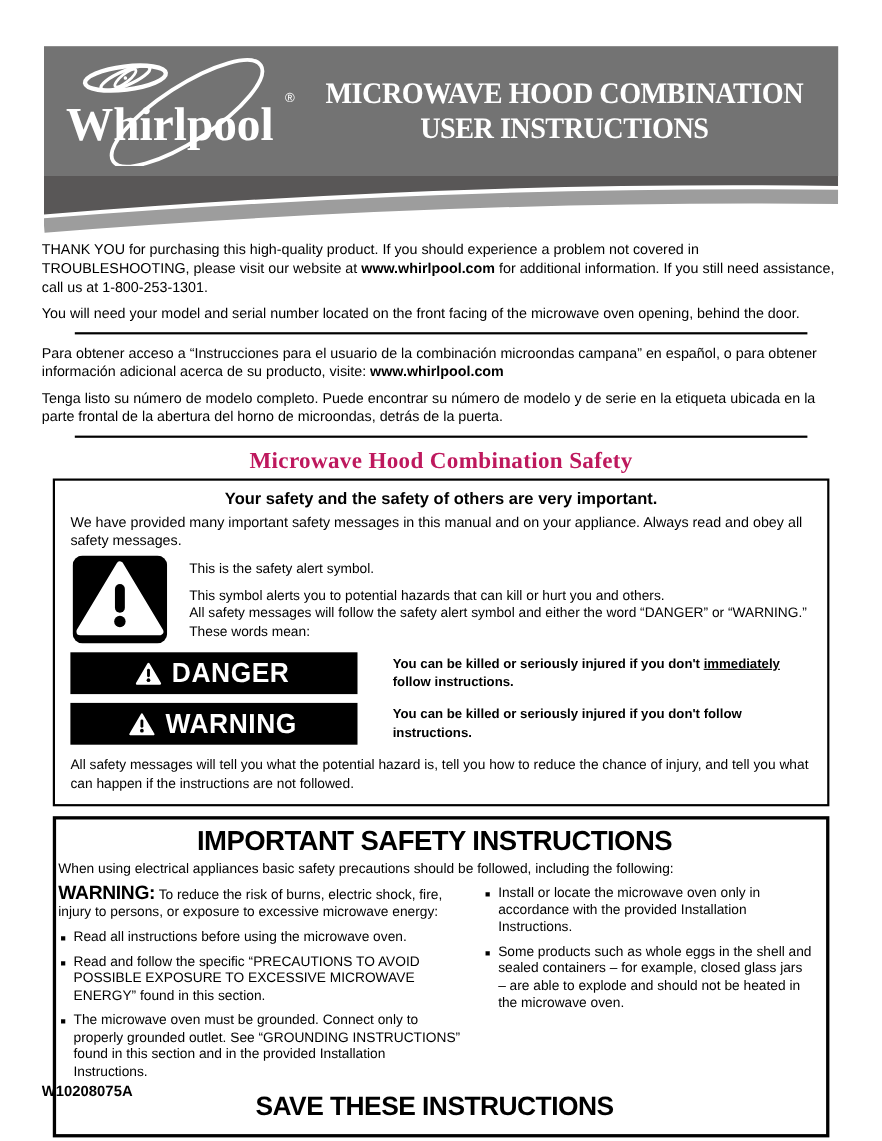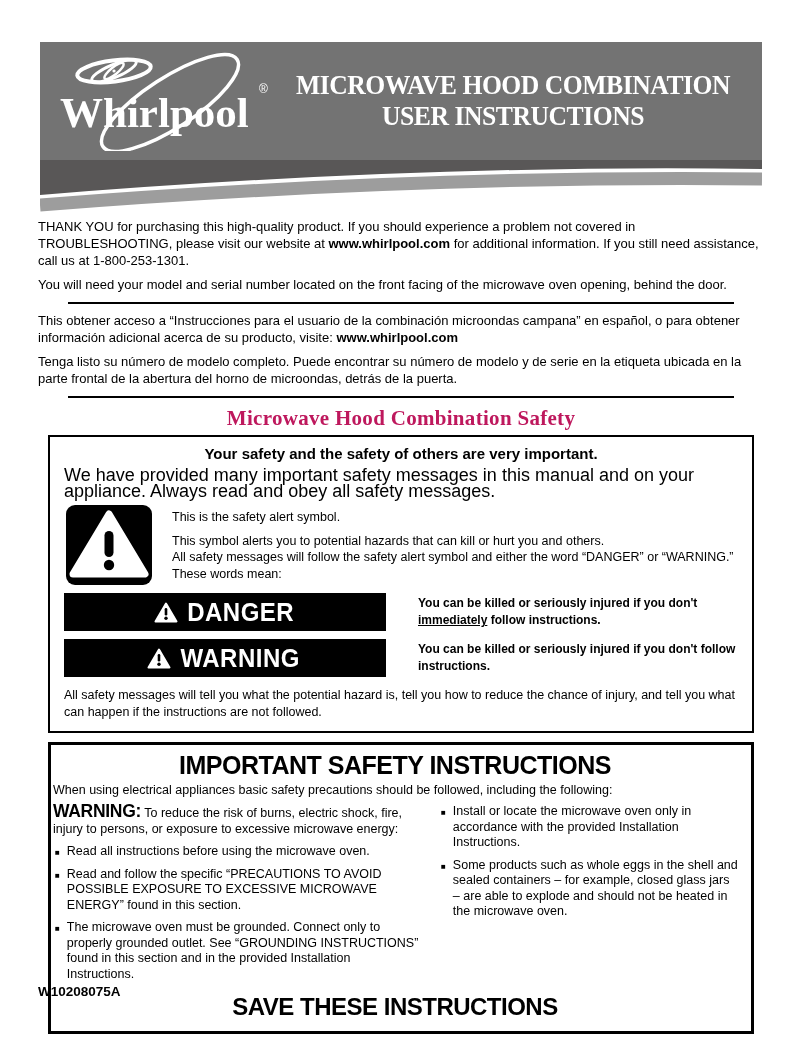--- a/index.html
+++ b/index.html
@@ -16,26 +16,26 @@
   .intro{margin:6px 38px 0 38px;font-size:13px;line-height:17px;}
   .intro p{margin:0 0 7px 0;}
   .rule{border:none;border-top:2px solid #000;margin:9px 30px 8px 30px;}
 
   
   .section-title{margin:2px 0 4px 0;text-align:center;font-family:"Liberation Serif",serif;font-weight:bold;font-size:21px;color:#be185d;letter-spacing:0.3px;}
 
   
   .safety-box{margin:0 48px;border:2px solid #000;padding:6px 14px 8px 14px;}
   .safety-headline{text-align:center;font-weight:bold;font-size:15px;margin:2px 0 5px 0;}
-  .safety-intro{font-size:18px;line-height:16px;margin:0 0 6px 0;}
+  .safety-intro{font-size:13px;line-height:16px;margin:0 0 6px 0;}
   .alert-row{display:flex;align-items:flex-start;margin:4px 0 8px 2px;}
   .alert-text{margin-left:20px;font-size:12.5px;line-height:16.5px;padding-top:4px;}
   .alert-text .first{margin-bottom:7px;}
   .sig-row{display:flex;align-items:center;margin:0 0 8px 0;}
-  .sig-bar{width:322px;height:38px;background:#000;color:#fff;display:flex;align-items:center;justify-content:center;gap:7px;flex:0 0 auto;}
+  .sig-bar{width:261px;height:38px;background:#000;color:#fff;display:flex;align-items:center;justify-content:center;gap:7px;flex:0 0 auto;}
   .sig-bar .sig-label{font-weight:bold;font-size:25px;letter-spacing:0.5px;transform:scaleX(0.96);}
   .sig-text{margin-left:32px;font-weight:normal;font-size:12px;line-height:17px;width:360px;}
   .safety-closing{font-size:12.5px;line-height:17px;margin:10px 0 2px 0;}
 
   
   .isi-box{margin:9px 48px 0 48px;border:3px solid #000;padding:4px 12px 8px 0;}
   .isi-title{text-align:center;font-weight:bold;font-size:25px;letter-spacing:-0.5px;margin:2px 0 2px 0;}
   .isi-intro{font-size:12.5px;line-height:16px;margin:0 0 6px 2px;}
   .isi-cols{display:flex;gap:18px;margin-left:2px;justify-content:flex-end;}
   .col-left{flex:0 0 368px;}
@@ -82,21 +82,21 @@
     <svg class="swoosh" width="722" height="52" viewBox="0 0 722 52" preserveAspectRatio="none">
       <path d="M0,0 H722 V9 Q380,4 0,35 Z" fill="#595757"></path>
       <path d="M0,45 Q380,15 722,19" fill="none" stroke="#9d9d9d" stroke-width="13"></path>
     </svg>
   </div>
 
   <div class="intro">
     <p><span>THANK YOU for purchasing this high-quality product. If you should experience a problem not covered in TROUBLESHOOTING, please visit our website at </span><b>www.whirlpool.com</b><span> for additional information. If you still need assistance, call us at 1-800-253-1301.</span></p>
     <p>You will need your model and serial number located on the front facing of the microwave oven opening, behind the door.</p>
     <hr class="rule">
-    <p><span>This obtener acceso a “Instrucciones para el usuario de la combinación microondas campana” en español, o para obtener información adicional acerca de su producto, visite: </span><b>www.whirlpool.com</b></p>
+    <p><span>Para obtener acceso a “Instrucciones para el usuario de la combinación microondas campana” en español, o para obtener información adicional acerca de su producto, visite: </span><b>www.whirlpool.com</b></p>
     <p>Tenga listo su número de modelo completo. Puede encontrar su número de modelo y de serie en la etiqueta ubicada en la parte frontal de la abertura del horno de microondas, detrás de la puerta.</p>
     <hr class="rule">
   </div>
 
   <div class="section-title">Microwave Hood Combination Safety</div>
 
   <div class="safety-box">
     <div class="safety-headline">Your safety and the safety of others are very important.</div>
     <div class="safety-intro">We have provided many important safety messages in this manual and on your appliance. Always read and obey all safety messages.</div>
 

